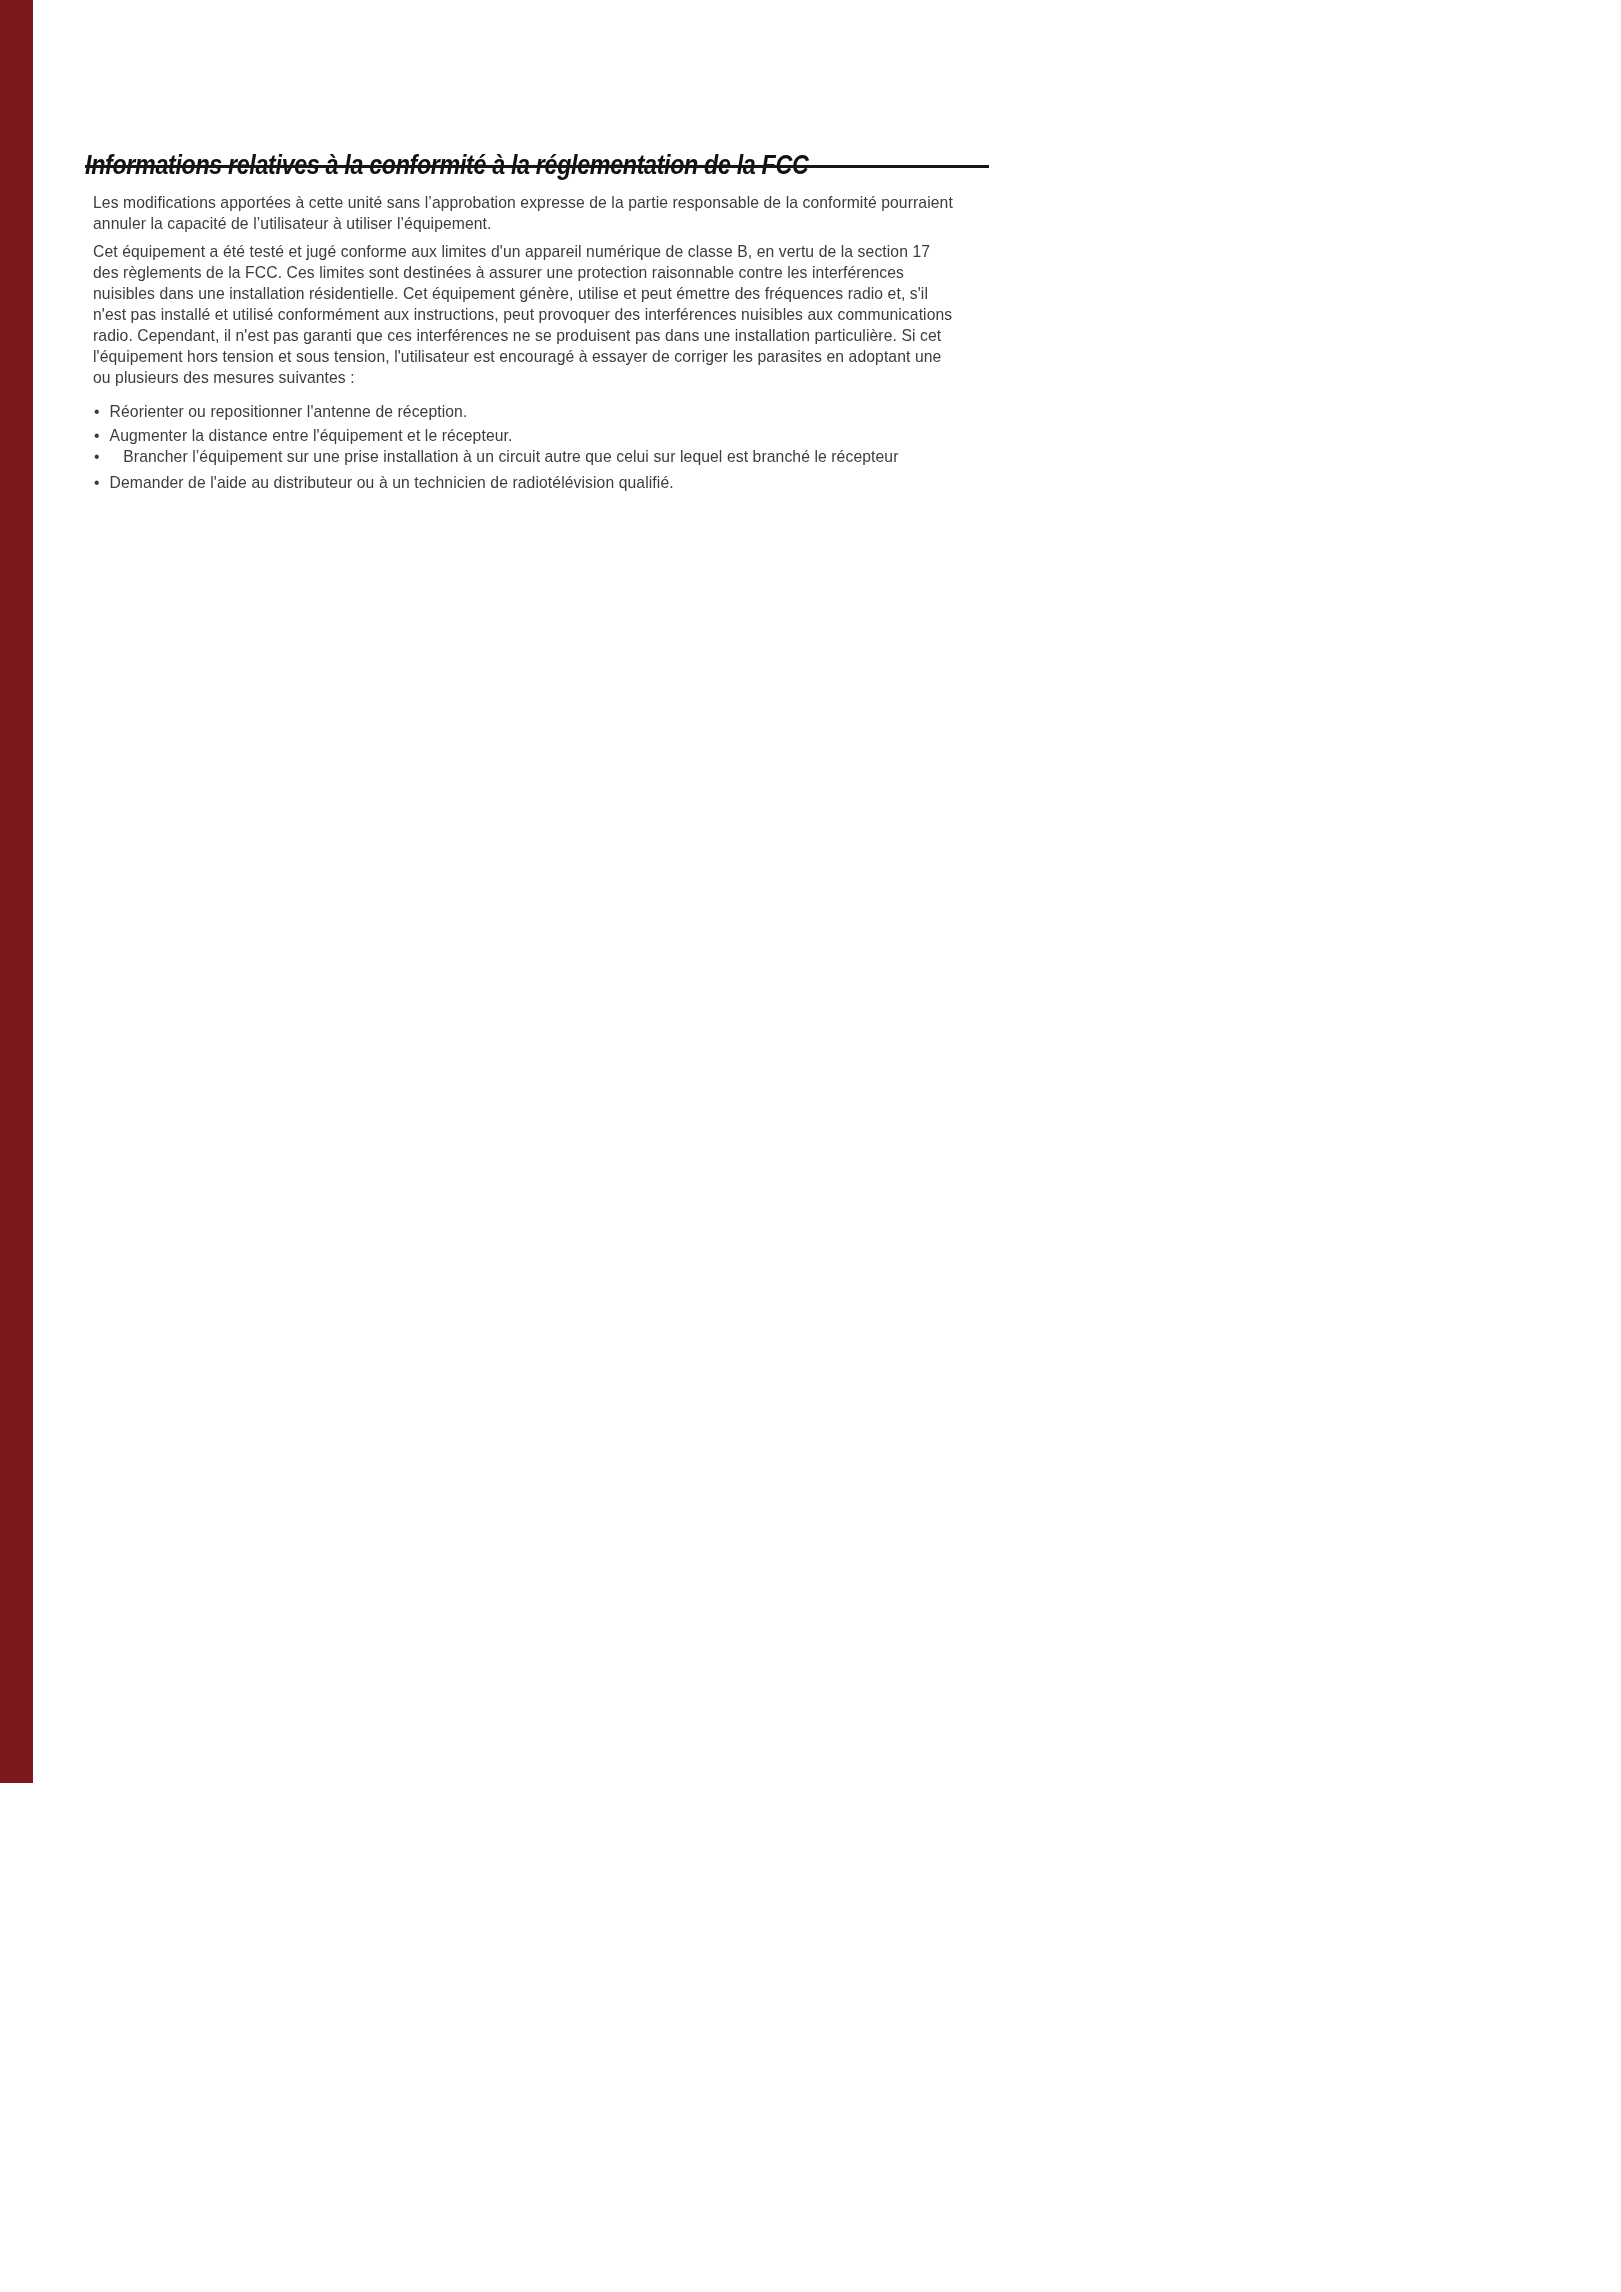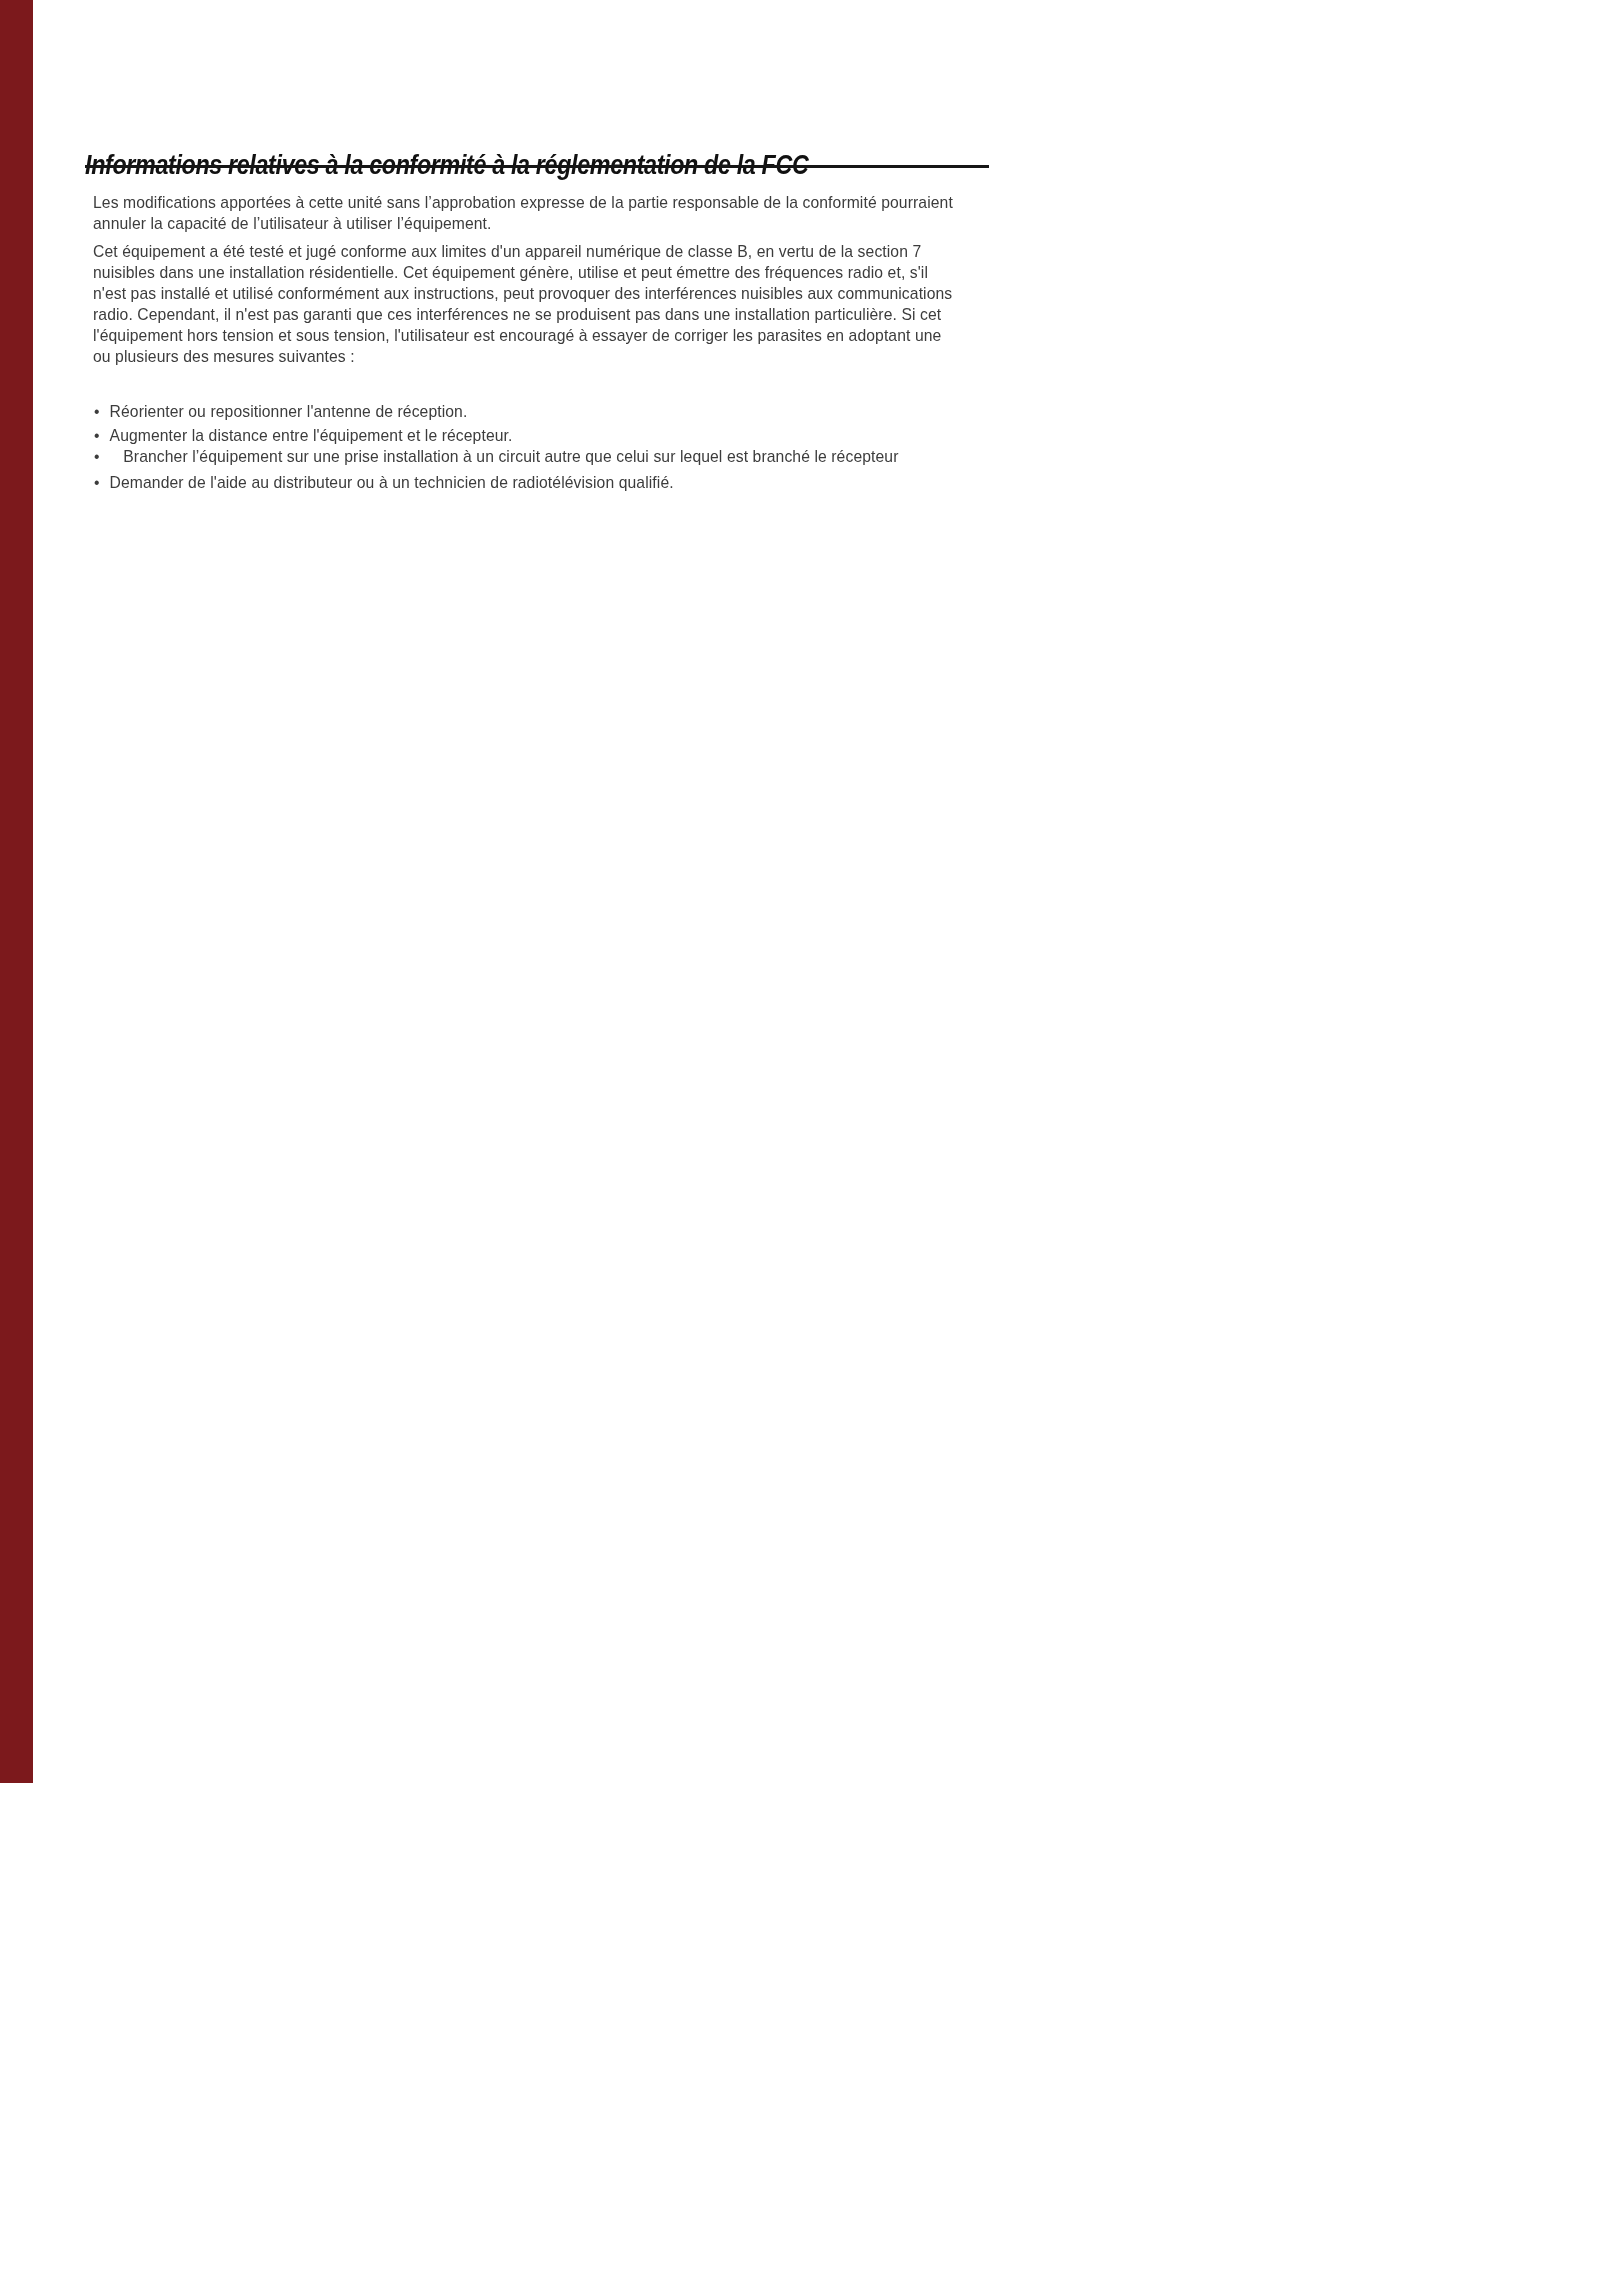--- a/index.html
+++ b/index.html
@@ -98,21 +98,22 @@
   <h1 class="doc-title">Informations relatives à la conformité à la réglementation de la FCC</h1>
 
   <div class="title-rule"></div>
 
   <div class="body-block" id="para1">
     <div class="line">Les modifications apportées à cette unité sans l’approbation expresse de la partie responsable de la conformité pourraient</div>
     <div class="line">annuler la capacité de l’utilisateur à utiliser l’équipement.</div>
   </div>
 
   <div class="body-block" id="para2">
-    <div class="line">Cet équipement a été testé et jugé conforme aux limites d'un appareil numérique de classe B, en vertu de la section 7</div>
+    <div class="line">Cet équipement a été testé et jugé conforme aux limites d'un appareil numérique de classe B, en vertu de la section 17</div>
+    <div class="line">des règlements de la FCC. Ces limites sont destinées à assurer une protection raisonnable contre les interférences</div>
     <div class="line">nuisibles dans une installation résidentielle. Cet équipement génère, utilise et peut émettre des fréquences radio et, s'il</div>
     <div class="line">n'est pas installé et utilisé conformément aux instructions, peut provoquer des interférences nuisibles aux communications</div>
     <div class="line">radio. Cependant, il n'est pas garanti que ces interférences ne se produisent pas dans une installation particulière. Si cet</div>
     <div class="line">l'équipement hors tension et sous tension, l'utilisateur est encouragé à essayer de corriger les parasites en adoptant une</div>
     <div class="line">ou plusieurs des mesures suivantes :</div>
   </div>
 
   <div class="bullet-line" id="bullet-0">
     <span class="marker">•</span><span class="btext">Réorienter ou repositionner l'antenne de réception.</span>
   </div>

